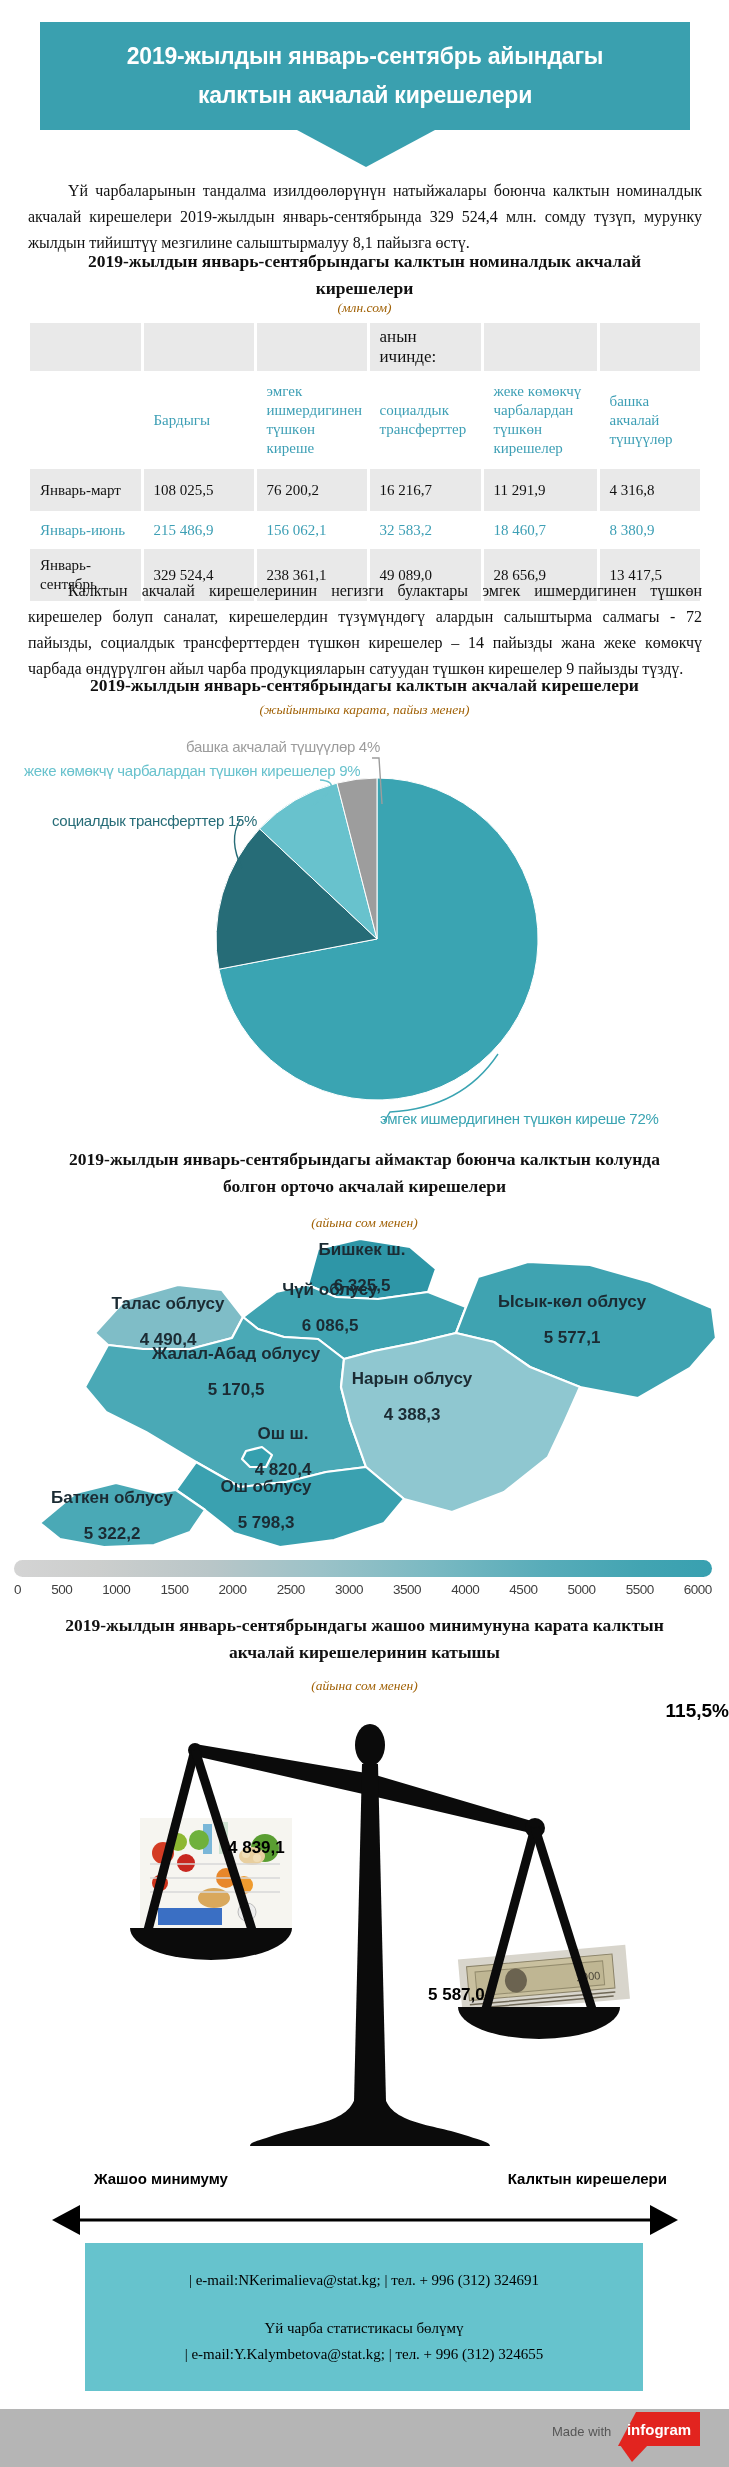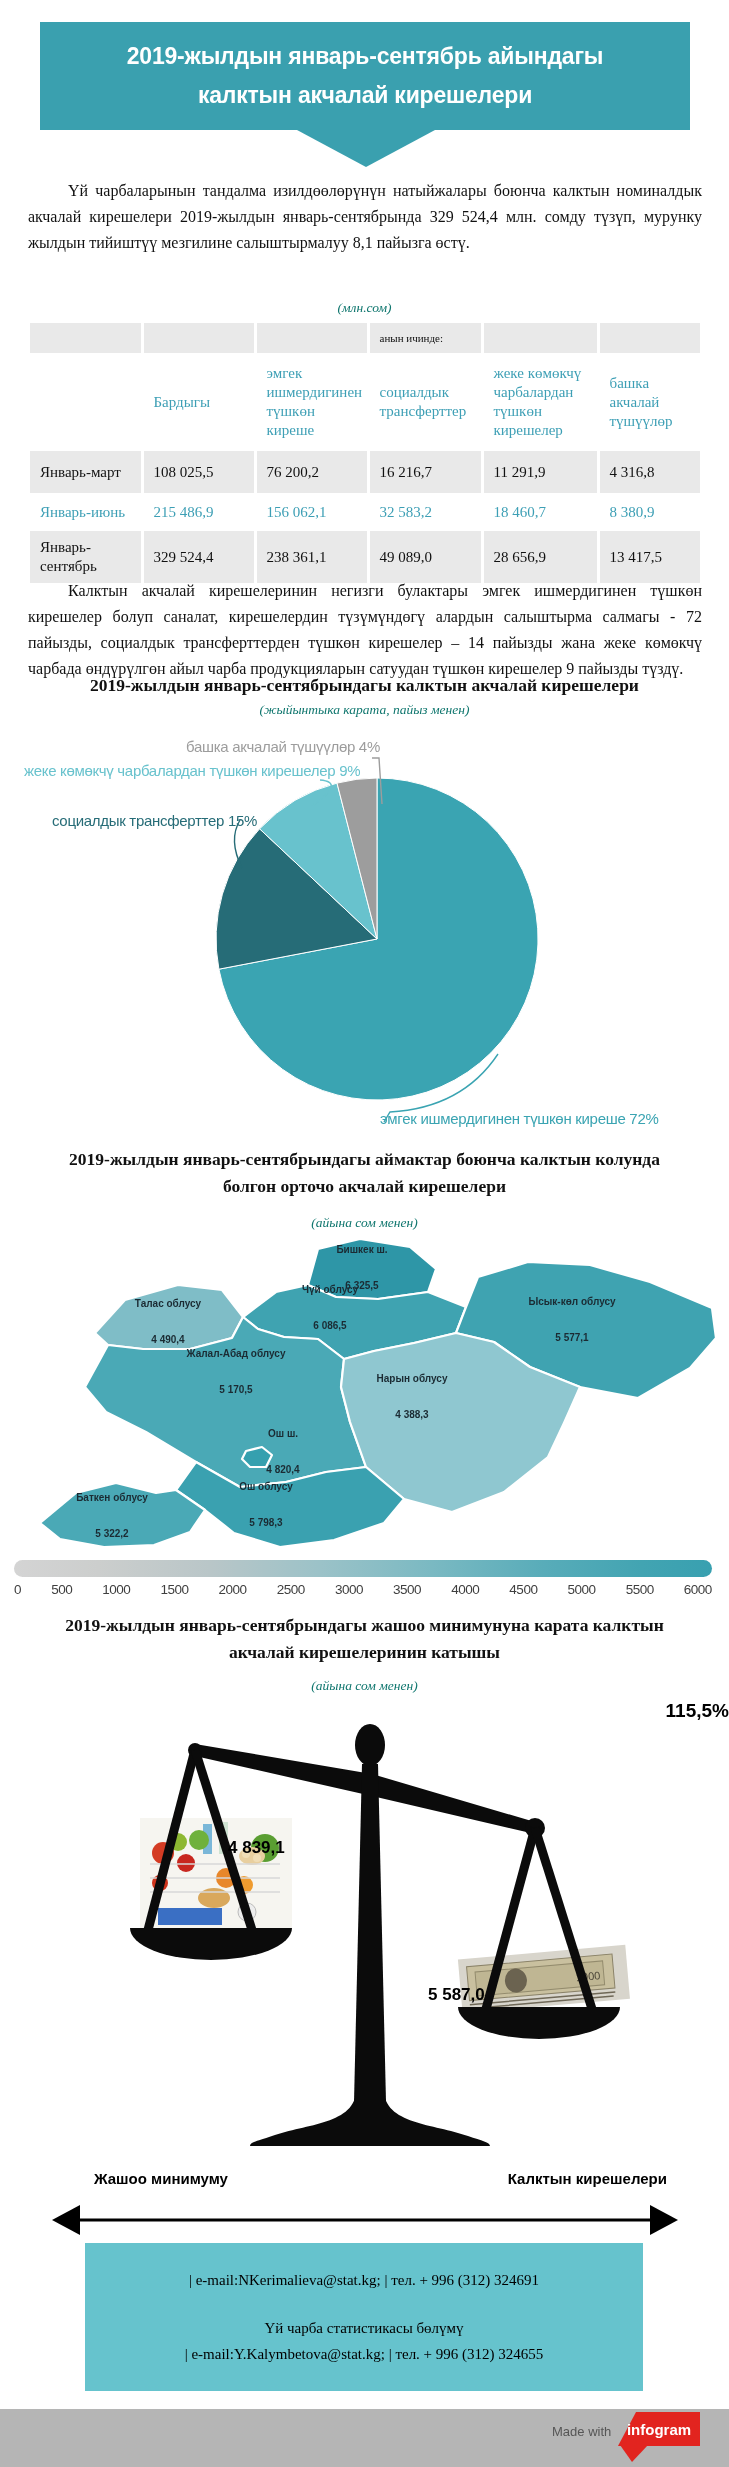--- a/index.html
+++ b/index.html
@@ -10,40 +10,40 @@
           display:flex;flex-direction:column;align-items:center;justify-content:center;gap:12px;}
   .banner div{color:#fff;font-family:"Liberation Sans",sans-serif;font-weight:bold;font-size:23px;letter-spacing:-0.2px;}
   .banner-tri{position:absolute;top:130px;left:297px;width:0;height:0;
               border-left:69px solid transparent;border-right:69px solid transparent;border-top:37px solid #3aa0af;}
   
   .para{position:absolute;left:28px;width:674px;text-align:justify;text-indent:40px;
         font-size:16px;line-height:26px;}
   
   .sec-title{position:absolute;left:0;width:729px;text-align:center;font-weight:bold;font-size:17.5px;line-height:27px;}
   .sec-title span{display:inline-block;}
-  .sec-sub{position:absolute;left:0;width:729px;text-align:center;font-style:italic;font-size:13.5px;color:#0f766e;}
+  .sec-sub{position:absolute;left:0;width:729px;text-align:center;font-style:italic;font-size:13.5px;color:#a16207;}
   
   .tblwrap{position:absolute;top:320px;left:30px;width:670px;}
   table.inc{border-collapse:collapse;width:670px;table-layout:fixed;font-size:15px;}
   table.inc td{vertical-align:middle;padding:4px 10px;border-left:3px solid #fff;border-top:3px solid #fff;}
   table.inc td:first-child{border-left:none;}
-  tr.g1 td{background:#e9e9e9;height:22px;font-size:11px;}
+  tr.g1 td{background:#e9e9e9;height:22px;font-size:17px;}
   tr.hdr td{background:#fff;color:#3d9fb5;height:80px;padding:6px 10px;line-height:19px;}
   tr.hdr td:first-child{color:#111;}
   tr.row-gray td{background:#e9e9e9;}
   tr.row-white td{background:#fff;}
   tr.hl td{color:#3d9fb5;}
   tr.r1 td{height:34px;} tr.r2 td{height:24px;} tr.r3 td{height:44px;line-height:19px;}
   
   .piewrap{position:absolute;top:718px;left:0;width:729px;height:430px;}
   .pie-label{position:absolute;font-family:"Liberation Sans",sans-serif;font-size:15px;letter-spacing:-0.3px;white-space:nowrap;}
   
   .mapwrap{position:absolute;top:1235px;left:0;width:729px;height:320px;}
   .map-label{position:absolute;transform:translateX(-50%);text-align:center;
-             font-family:"Liberation Sans",sans-serif;font-weight:bold;font-size:10px;color:#1b2b33;
+             font-family:"Liberation Sans",sans-serif;font-weight:bold;font-size:17px;color:#1b2b33;
              line-height:13px;white-space:nowrap;}
   .map-label .val{display:block;margin-top:23px;}
   
   .gradbar{position:absolute;top:1560px;left:14px;width:698px;height:17px;border-radius:9px;
            background:linear-gradient(to right,#d4d4d4 0%,#cccecd 12%,#b9c6c8 28%,#9bc2c8 44%,#7ab9c2 60%,#58acb9 76%,#42a4b2 90%,#38a0b0 100%);}
   .ticks{position:absolute;top:1582px;left:14px;width:698px;display:flex;justify-content:space-between;
          font-family:"Liberation Sans",sans-serif;font-size:13.5px;color:#3f3f3f;letter-spacing:-0.5px;}
   
   .ratio{position:absolute;top:1700px;left:0;width:729px;text-align:right;
          font-family:"Liberation Sans",sans-serif;font-weight:bold;font-size:19px;color:#000;}
@@ -66,20 +66,23 @@
 <div id="page">
 
   <div class="banner">
     <div>2019-жылдын январь-сентябрь айындагы</div>
     <div>калктын акчалай кирешелери</div>
   </div>
   <div class="banner-tri"></div>
 
   <p class="para" style="top:162px;">Үй чарбаларынын тандалма изилдөөлөрүнүн натыйжалары боюнча калктын номиналдык акчалай кирешелери 2019-жылдын январь-сентябрында 329 524,4 млн. сомду түзүп, мурунку жылдын тийиштүү мезгилине салыштырмалуу 8,1 пайызга өстү.</p>
 
+  <div class="sec-title" style="top:248px;">
+    <span style="max-width:600px;">2019-жылдын январь-сентябрындагы калктын номиналдык акчалай кирешелери</span>
+  </div>
   <div class="sec-sub" style="top:300px;">(млн.сом)</div>
 
   <div class="tblwrap">
     <table class="inc">
       <colgroup>
         <col style="width:112px">
           <col style="width:113px">
           <col style="width:113px">
         <col style="width:114px">
           <col style="width:116px">

